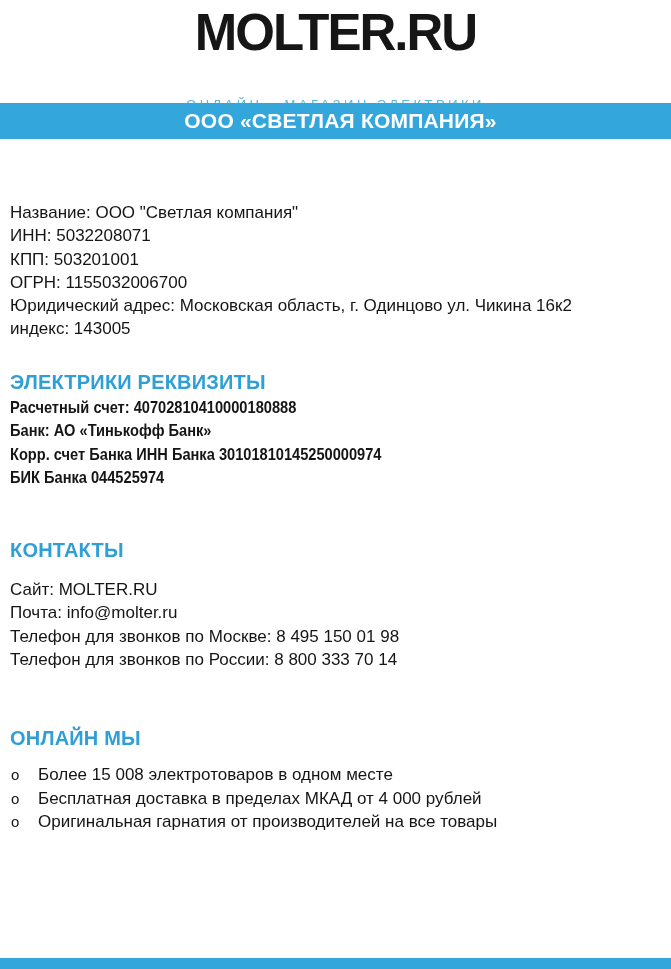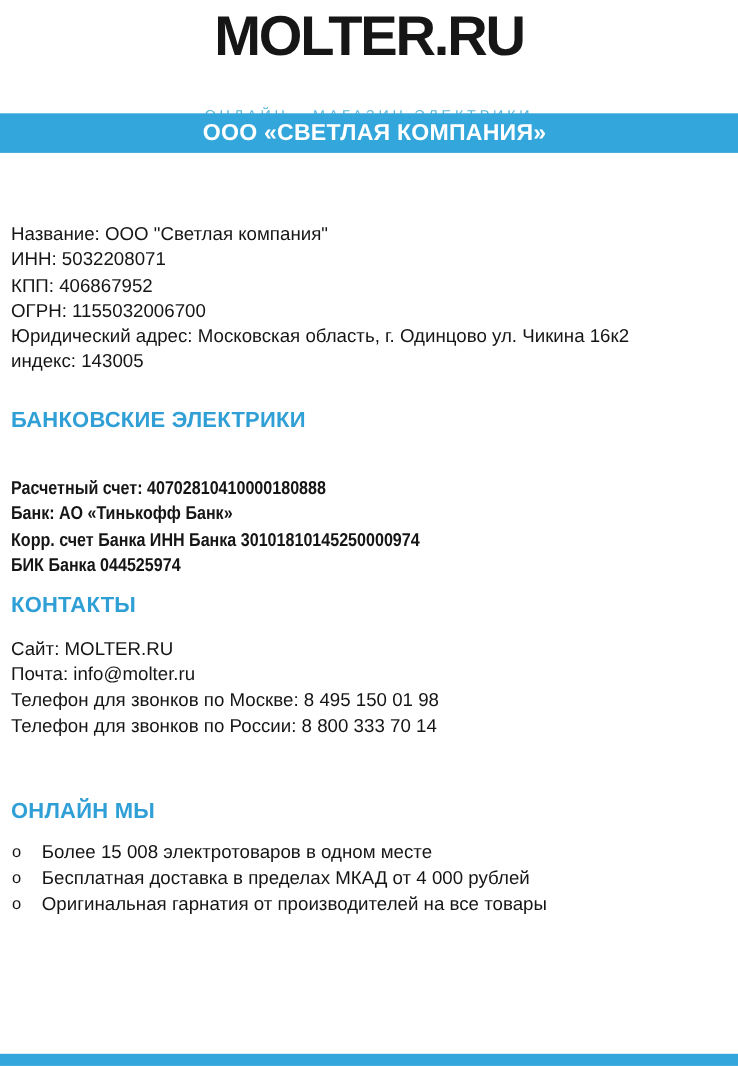--- a/index.html
+++ b/index.html
@@ -66,21 +66,21 @@
   #h-why      { top: 727px; }
   
   .body-block {
     position: absolute;
     left: 10px; right: 4px;
     font-size: 17px;
     line-height: 23.3px;
   }
   .body-block p { margin: 0; white-space: nowrap; }
   #body-general  { top: 201px; }
-  #body-bank     { top: 432px; }
+  #body-bank     { top: 396px; }
   #body-contacts { top: 578px; }
   #body-bank p {
     font-weight: bold;
     transform: scaleX(0.86);
     transform-origin: 0 50%;
   }
   
   #why-list {
     position: absolute;
     top: 763px; left: 10px; right: 4px;
@@ -111,27 +111,27 @@
   <div class="logo">MOLTER.RU</div>
   <div class="tagline">ОНЛАЙН - МАГАЗИН ЭЛЕКТРИКИ</div>
 
   <div class="banner">
     <span>ООО «СВЕТЛАЯ КОМПАНИЯ»</span>
   </div>
 
   <div class="body-block" id="body-general">
     <p>Название: ООО "Светлая компания"</p>
     <p>ИНН: 5032208071</p>
-    <p>КПП: 406867952</p>
+    <p>КПП: 503201001</p>
     <p>ОГРН: 1155032006700</p>
     <p>Юридический адрес: Московская область, г. Одинцово ул. Чикина 16к2</p>
     <p>индекс: 143005</p>
   </div>
 
-  <h2 class="sec-h" id="h-bank">БАНКОВСКИЕ ЭЛЕКТРИКИ</h2>
+  <h2 class="sec-h" id="h-bank">ЭЛЕКТРИКИ РЕКВИЗИТЫ</h2>
   <div class="body-block" id="body-bank">
     <p>Расчетный счет: 40702810410000180888</p>
     <p>Банк: АО «Тинькофф Банк»</p>
     <p>Корр. счет Банка ИНН Банка 30101810145250000974</p>
     <p>БИК Банка 044525974</p>
   </div>
 
   <h2 class="sec-h" id="h-contacts">КОНТАКТЫ</h2>
   <div class="body-block" id="body-contacts">
     <p>Сайт: MOLTER.RU</p>

